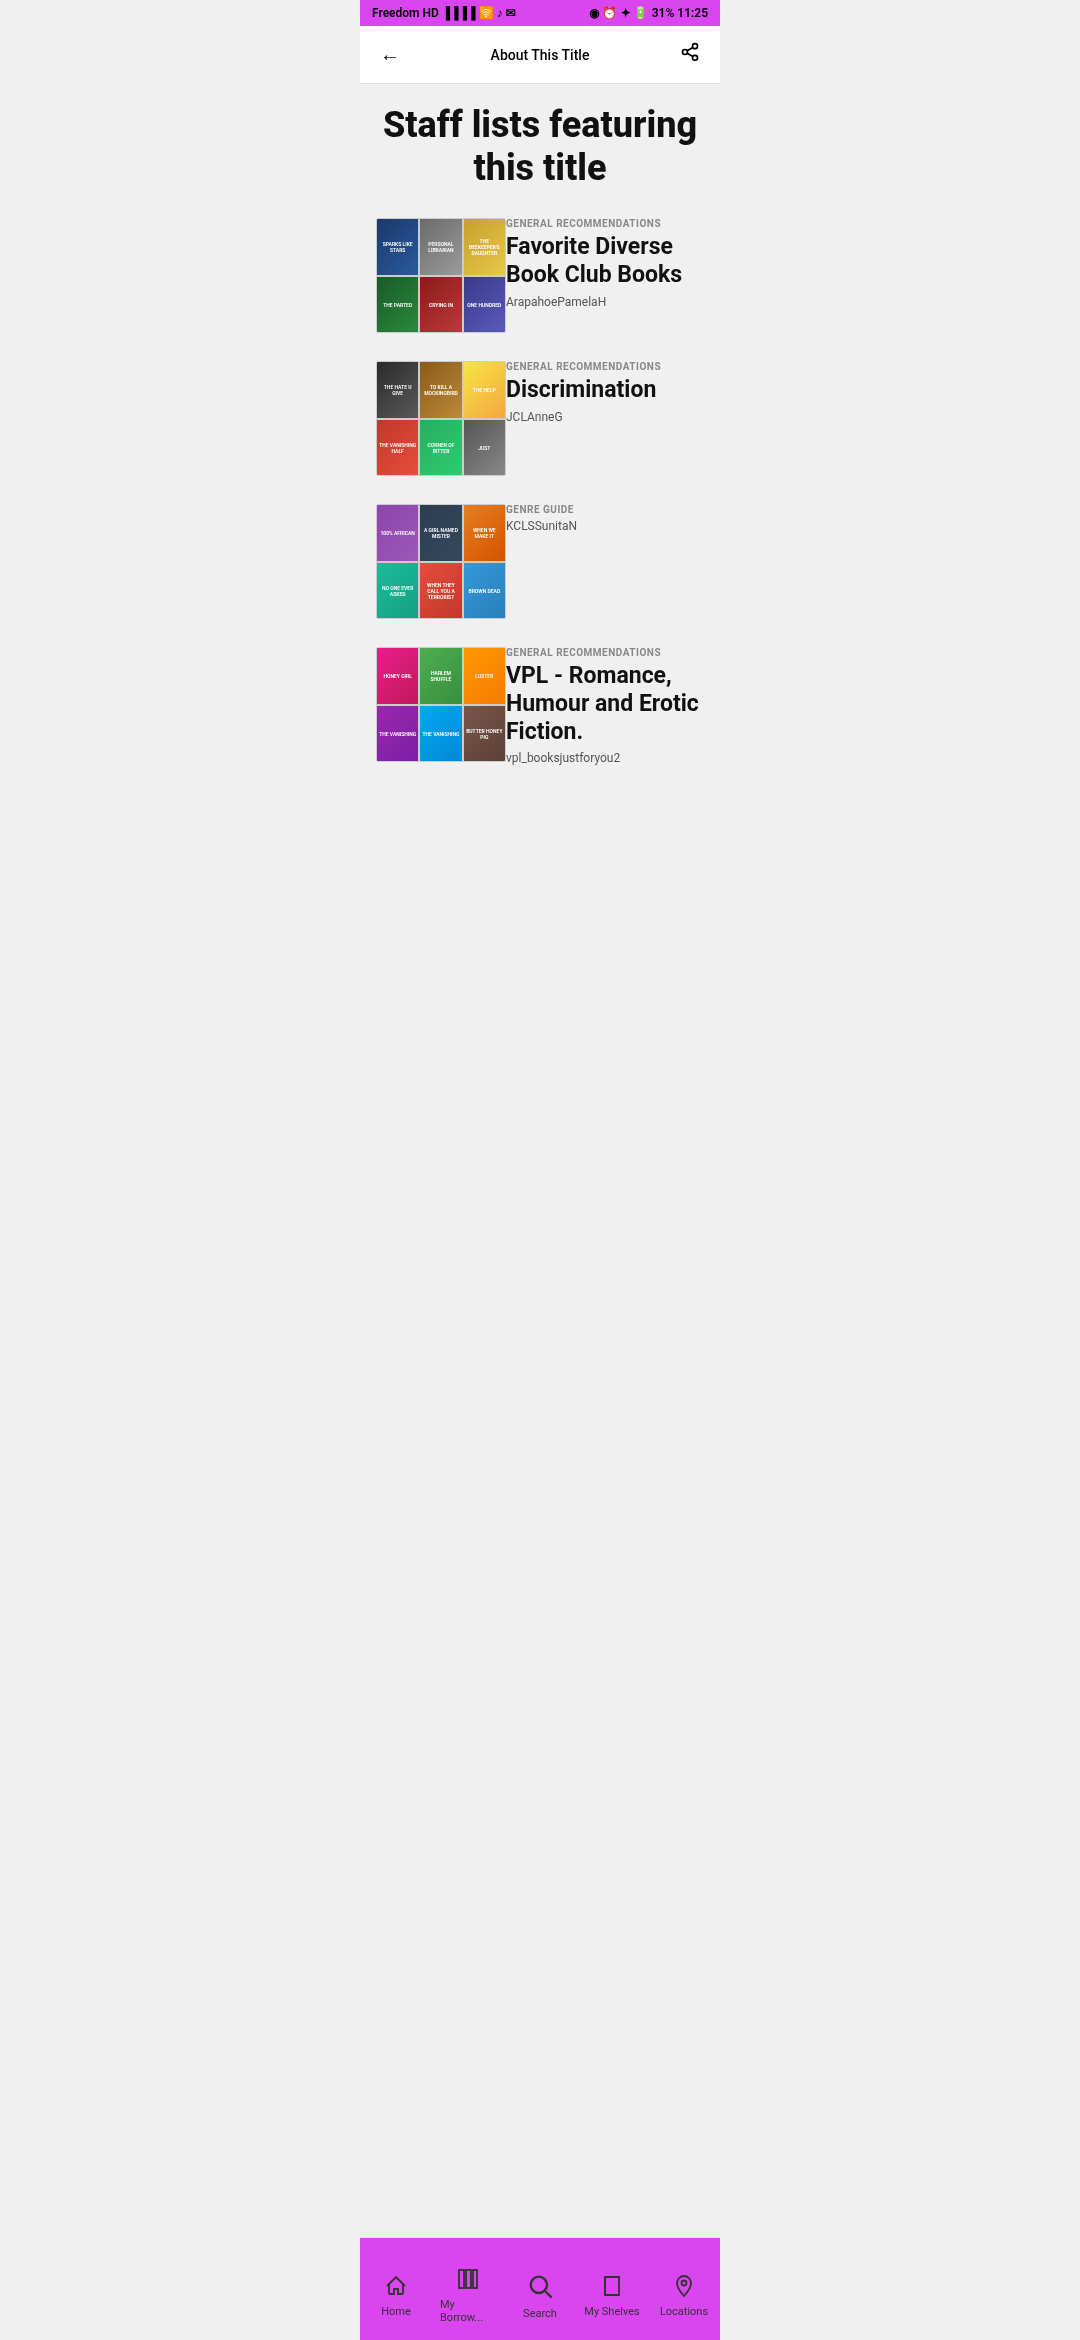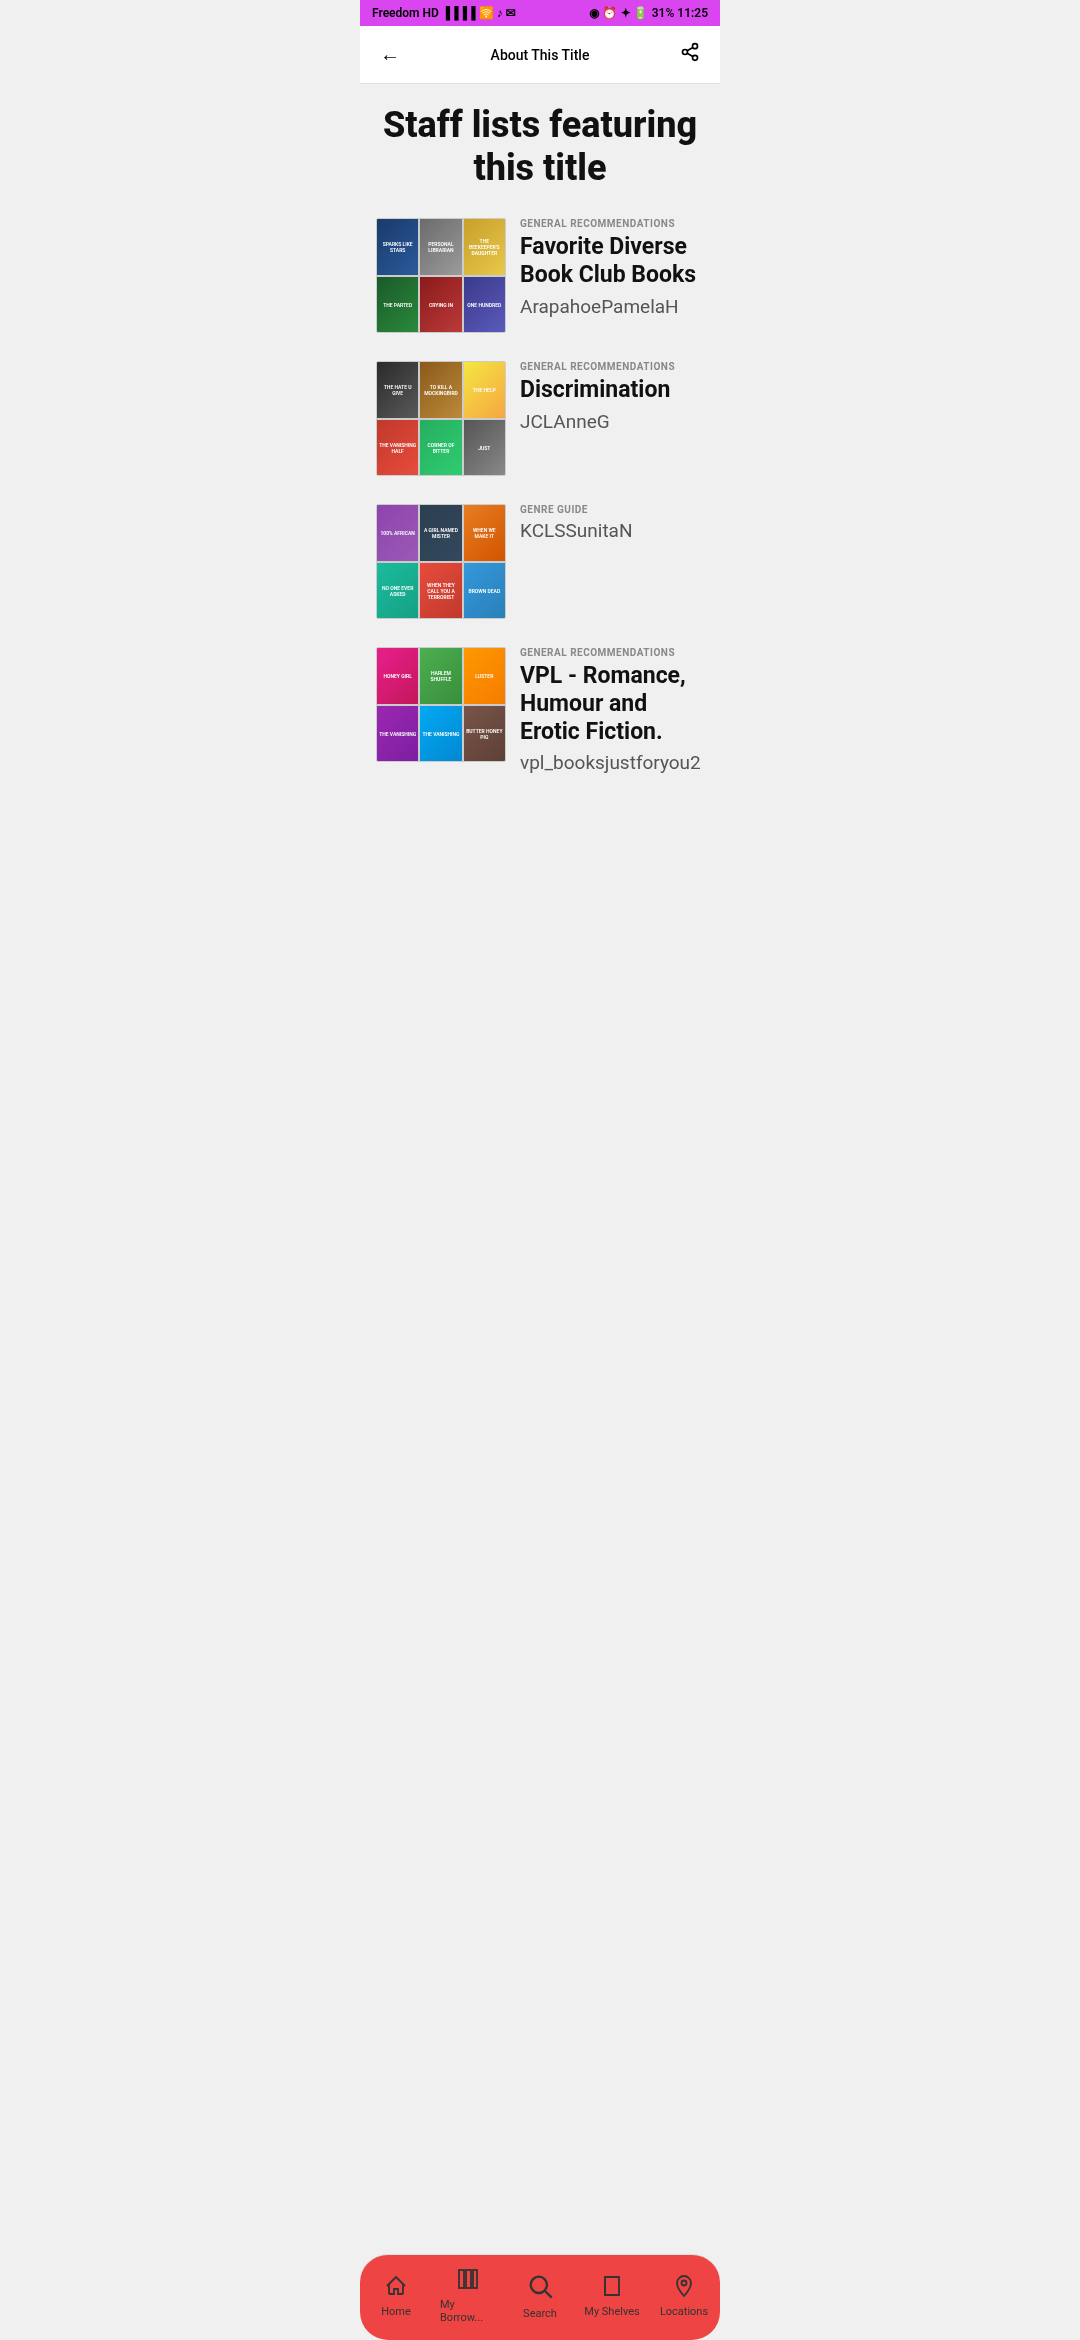--- a/index.html
+++ b/index.html
@@ -63,21 +63,20 @@
       font-weight: 800;
       color: #111;
       margin-bottom: 28px;
       line-height: 1.2;
     }
 
     
     .list-item {
       display: flex;
       align-items: flex-start;
-      gap: 14px;
       margin-bottom: 28px;
       cursor: pointer;
     }
 
     .book-grid-thumb {
       width: 130px;
       min-width: 130px;
       height: 115px;
       display: grid;
       grid-template-columns: repeat(3, 1fr);
@@ -135,39 +134,38 @@
       margin-bottom: 4px;
     }
     .item-title {
       font-size: 23px;
       font-weight: 700;
       color: #111;
       line-height: 1.2;
       margin-bottom: 6px;
     }
     .item-author {
-      font-size: 19px;
+      font-size: 12px;
       color: #555;
     }
 
     
     .bottom-nav {
       position: fixed;
       bottom: 0;
       left: 50%;
       transform: translateX(-50%);
       width: 360px;
-      background: #ef4444;
+      background: #d946ef;
       border-top: 1px solid #e0e0e0;
       display: flex;
       justify-content: space-around;
       align-items: center;
-      padding: 8px 0 12px;
+      padding: 25px 0 12px;
       z-index: 100;
-      border-radius: 28px;
     }
     .nav-item {
       display: flex;
       flex-direction: column;
       align-items: center;
       gap: 3px;
       cursor: pointer;
       padding: 4px 8px;
       flex: 1;
     }

